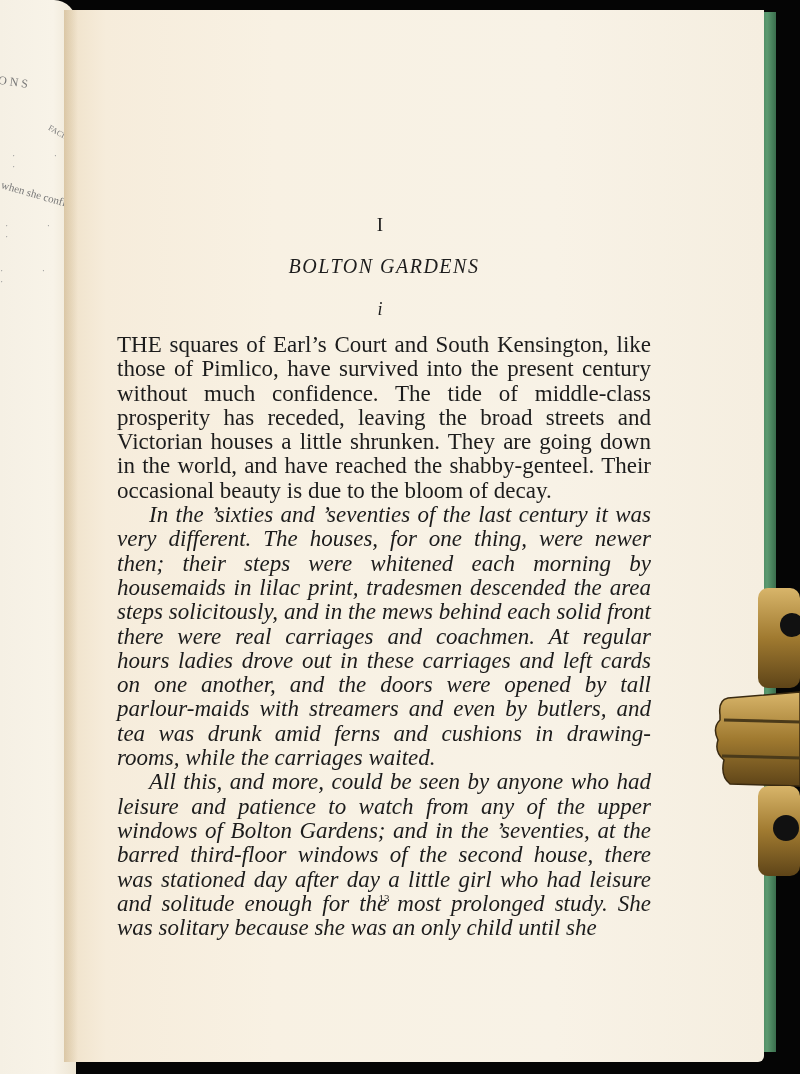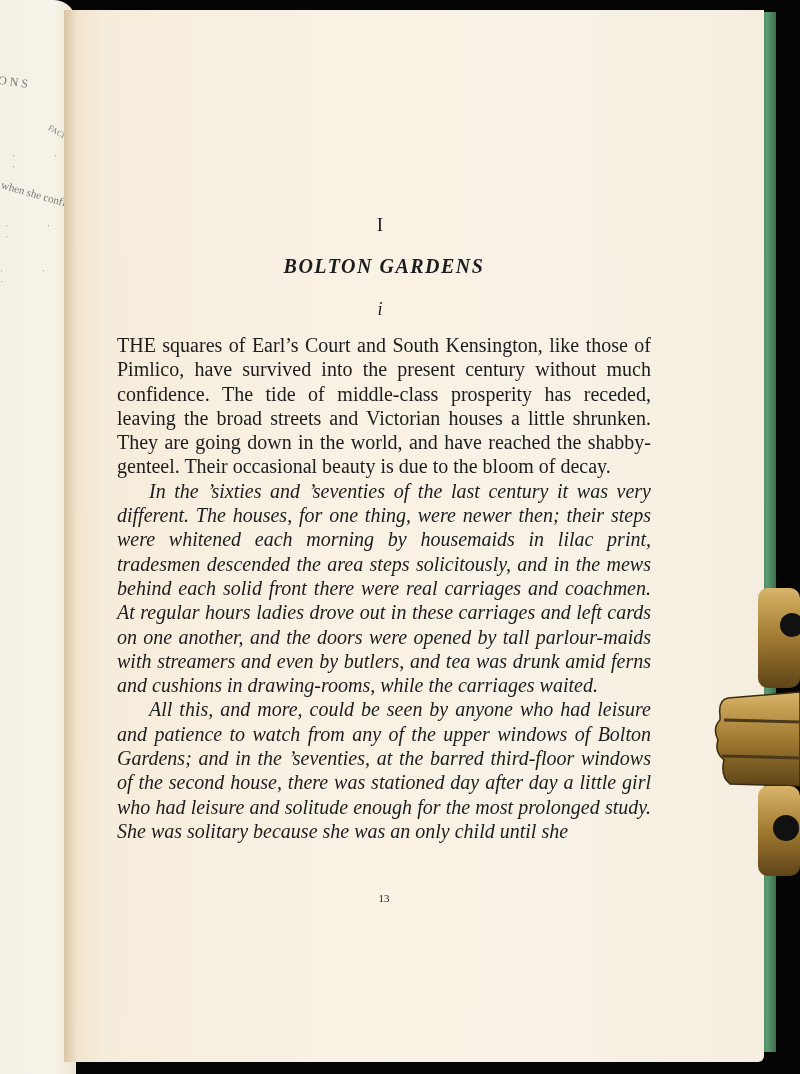--- a/index.html
+++ b/index.html
@@ -31,29 +31,29 @@
   .page-inner-shadow {
     position:absolute; left:64px; top:10px; width:14px; height:1052px;
     background:linear-gradient(90deg,rgba(180,150,100,0.35),rgba(0,0,0,0));
   }
   .chapter-num {
     position:absolute; left:0; width:760px; top:214px; text-align:center;
     font-size:19px; color:#1d1d1d;
   }
   .chapter-title {
     position:absolute; left:0; width:768px; top:255px; text-align:center;
-    font-size:20px; font-style:italic; letter-spacing:1.5px; color:#1d1d1d;font-weight:bold;
+    font-size:20px; font-style:italic; letter-spacing:1.5px; color:#1d1d1d;
   }
   .section-num {
     position:absolute; left:0; width:760px; top:299px; text-align:center;
     font-size:18px; font-style:italic; color:#1d1d1d;
   }
   .body-text {
     position:absolute; left:117px; top:333px; width:534px;
-    font-size:20px; line-height:24.3px; color:#1c1c1c;
+    font-size:23px; line-height:24.3px; color:#1c1c1c;
     text-align:justify;
   }
   .body-text p { margin:0; }
   .body-text p.indent { text-indent:32px;font-style:italic; }
   .folio {
     position:absolute; left:0; width:768px; top:892px; text-align:center;
     font-size:11px; color:#1d1d1d;
   }
   .clip {
     position:absolute; left:714px; top:580px; width:86px; height:300px;

